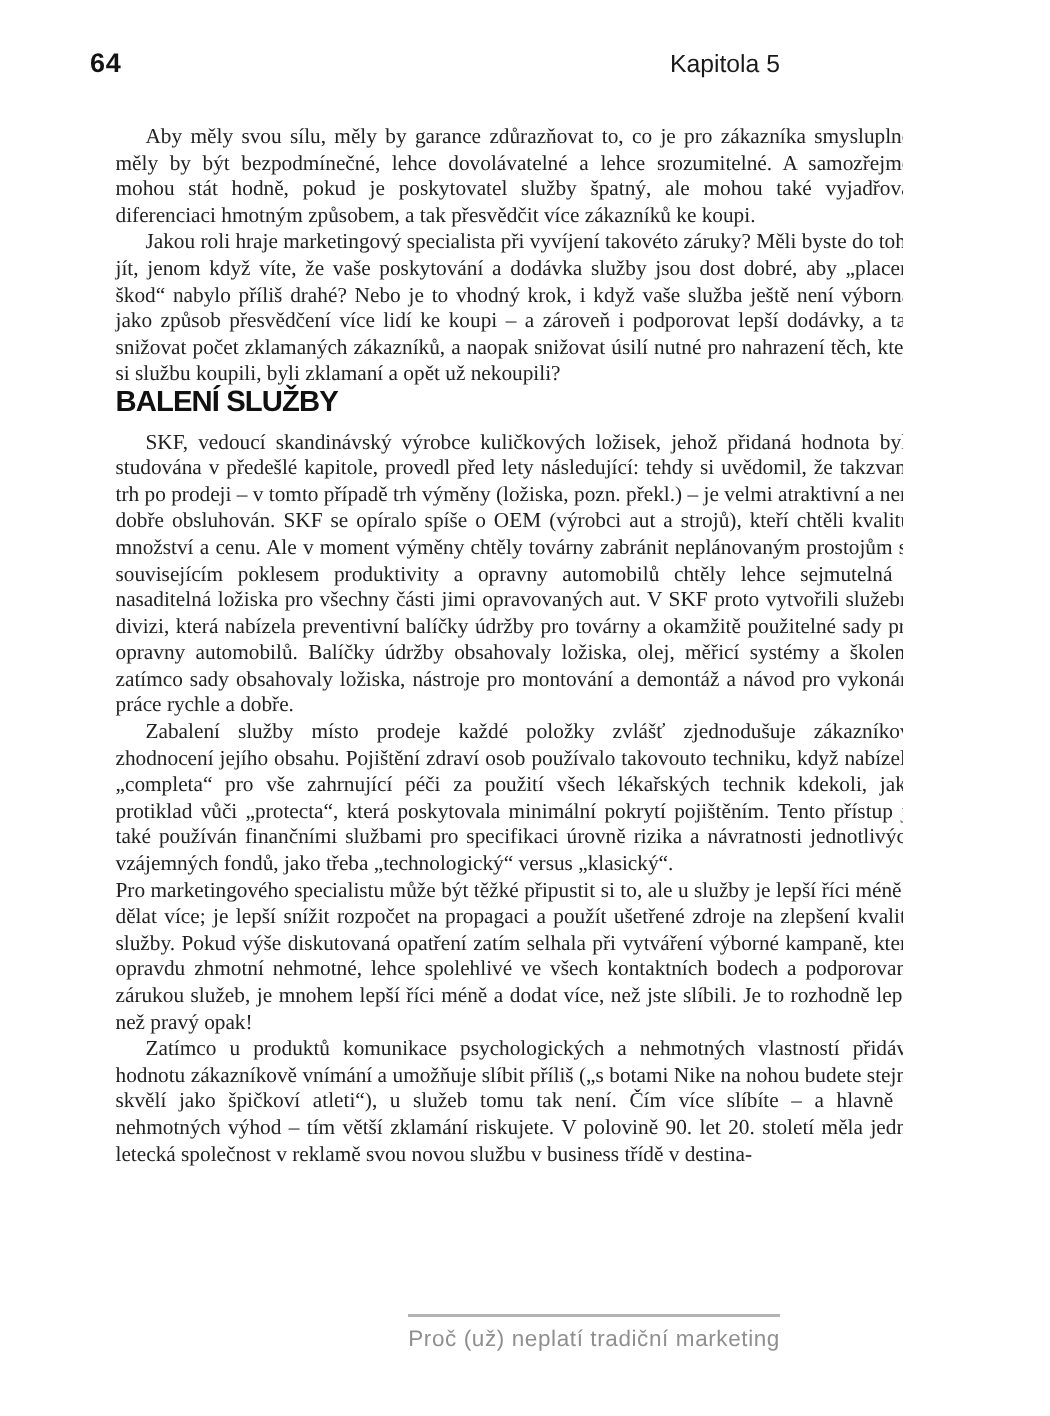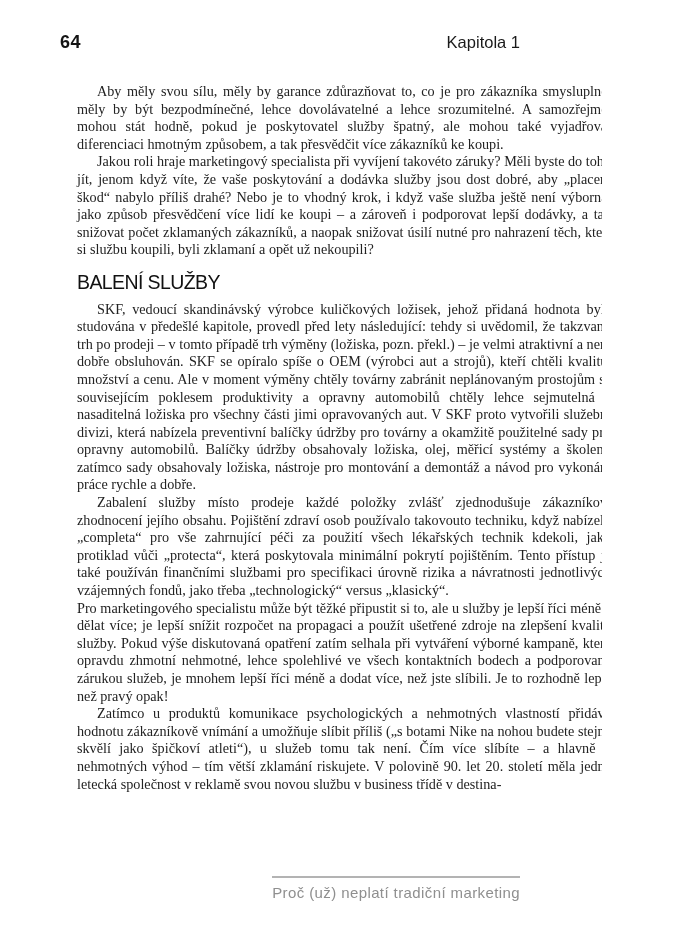--- a/index.html
+++ b/index.html
@@ -51,26 +51,26 @@
   }
   .text-block p {
     margin: 0;
     text-indent: 20px;
   }
   .text-block p.noindent {
     text-indent: 0;
   }
   .section-heading {
     font-family: "Liberation Sans", sans-serif;
-    font-weight: 400;
+    font-weight: 700;
     font-size: 19.5px;
     letter-spacing: -0.6px;
     white-space: nowrap;
     color: #111111;
-    margin: 15px 0 9px 0;
+    margin: 1px 0 9px 0;
     text-align: left;
   }
   
   .page-footer {
     position: absolute;
     top: 876px;
     right: 82px;
     border-top: 2px solid #b3b3b3;
     padding-top: 6px;
     font-family: "Liberation Sans", sans-serif;
@@ -81,21 +81,21 @@
     text-align: right;
   }
 </style>
 </head>
 <body>
 
 <div class="page">
 
   <div class="running-head">
     <span class="page-number">64</span>
-    <span class="chapter-title">Kapitola 1</span>
+    <span class="chapter-title">Kapitola 5</span>
   </div>
 
   <div class="text-block">
 
     <p>Aby měly svou sílu, měly by garance zdůrazňovat to, co je pro zákazníka smysluplné, měly by být bezpodmínečné, lehce dovolávatelné a lehce srozumitelné. A samozřejmě, mohou stát hodně, pokud je poskytovatel služby špatný, ale mohou také vyjadřovat diferenciaci hmotným způsobem, a tak přesvědčit více zákazníků ke koupi.</p>
 
     <p>Jakou roli hraje marketingový specialista při vyvíjení takovéto záruky? Měli byste do toho jít, jenom když víte, že vaše poskytování a dodávka služby jsou dost dobré, aby „placení škod“ nabylo příliš drahé? Nebo je to vhodný krok, i když vaše služba ještě není výborná, jako způsob přesvědčení více lidí ke koupi – a zároveň i podporovat lepší dodávky, a tak snižovat počet zklamaných zákazníků, a naopak snižovat úsilí nutné pro nahrazení těch, kteří si službu koupili, byli zklamaní a opět už nekoupili?</p>
 
     <h2 class="section-heading">BALENÍ SLUŽBY</h2>
 

